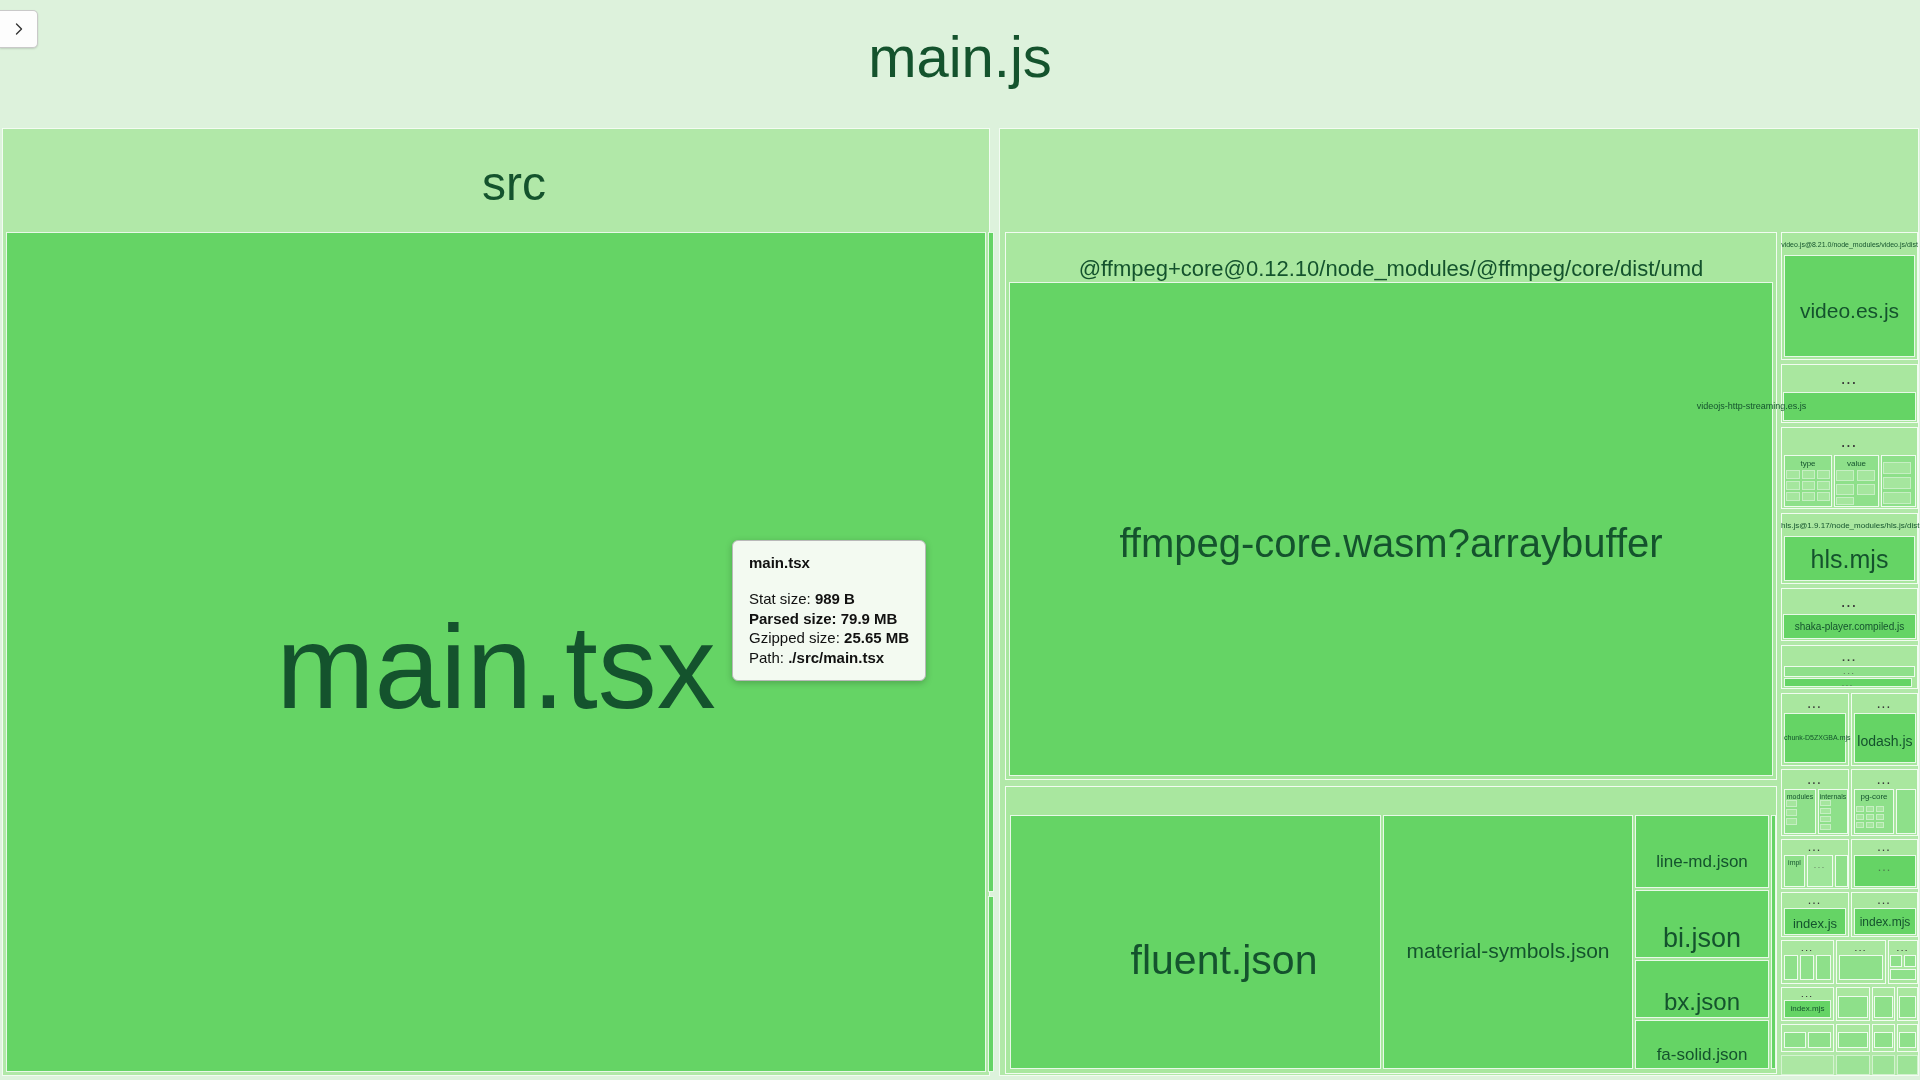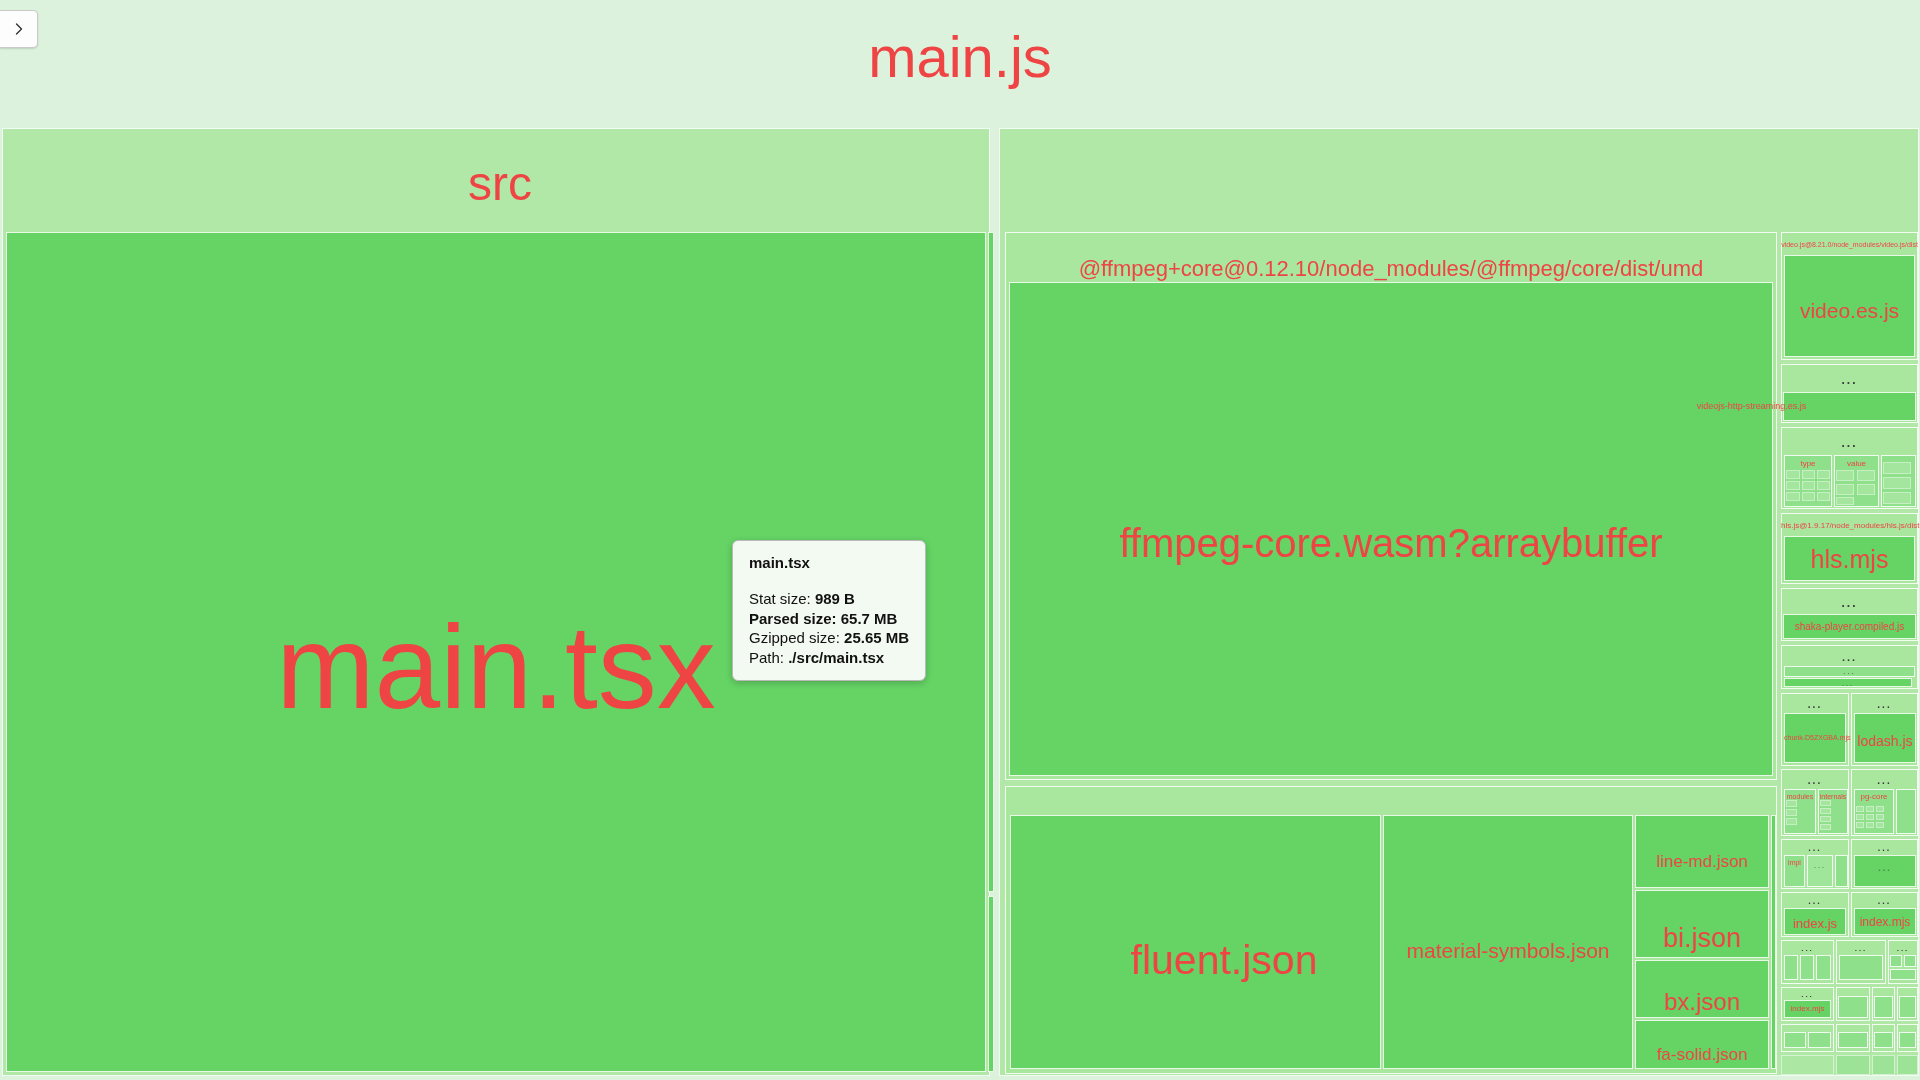--- a/index.html
+++ b/index.html
@@ -24,21 +24,21 @@
     display: flex; align-items: center; justify-content: center;
     cursor: pointer; z-index: 60;
   }
   .sidebar-toggle svg { display: block; }
 
   
   .node { position: absolute; overflow: hidden; }
   .node-label {
     position: absolute; left: 0; right: 0;
     text-align: center;
-    color: #ef4444;
+    color: #14532d;
     white-space: nowrap;
     pointer-events: none;
     line-height: 1;
   }
 
   
   .c-root   { background: #ddf2dc; }
   .c-group  { background: #b1e8a8; }
   .c-group2 { background: #a9e79f; }
   .c-leaf   { background: #65d465; }
@@ -79,21 +79,21 @@
     <span>
       <svg width="16" height="16" viewBox="0 0 16 16" fill="none" stroke="#333" stroke-width="1.4" stroke-linecap="round" stroke-linejoin="round">
           <polyline points="5.5,3 10.5,8 5.5,13"></polyline>
         </svg>
     </span>
   </div>
 
   <div class="node-label" style="top:28px;font-size:58px;">main.js</div>
 
   <div class="node c-group outline" style="left:2px;top:128px;width:988px;height:948px;"></div>
-  <div class="node-label" style="left:6px;width:988px;top:160px;font-size:48px;">src</div>
+  <div class="node-label" style="left:20px;width:988px;top:160px;font-size:48px;">src</div>
 
   <div class="node c-leaf outline" style="left:6px;top:232px;width:980px;height:840px;"></div>
   <div class="node-label" style="left:6px;width:980px;top:608px;font-size:118px;">main.tsx</div>
 
   <div class="node c-leaf outline" style="left:988px;top:232px;width:6px;height:660px;"></div>
   <div class="node c-leaf outline" style="left:988px;top:896px;width:6px;height:176px;"></div>
 
   <div class="node c-group outline" style="left:999px;top:128px;width:920px;height:948px;"></div>
 
   <div class="node c-group2 outline" style="left:1005px;top:232px;width:772px;height:548px;"></div>
@@ -282,21 +282,21 @@
   <div class="node c-tiny outline faded" style="left:1897px;top:1055px;width:21px;height:20px;"></div>
 
   <div class="tooltip" style="left:732px;top:540px;">
     <div class="tooltip-title">main.tsx</div>
     <div class="tooltip-row">
       <span>Stat size:</span>
       <span class="tt-strong">989 B</span>
     </div>
     <div class="tooltip-row tt-strong">
       <span>Parsed size:</span>
-      <span>65.7 MB</span>
+      <span>79.9 MB</span>
     </div>
     <div class="tooltip-row">
       <span>Gzipped size:</span>
       <span class="tt-strong">25.65 MB</span>
     </div>
     <div class="tooltip-row">
       <span>Path:</span>
       <span class="tt-strong">./src/main.tsx</span>
     </div>
   </div>

